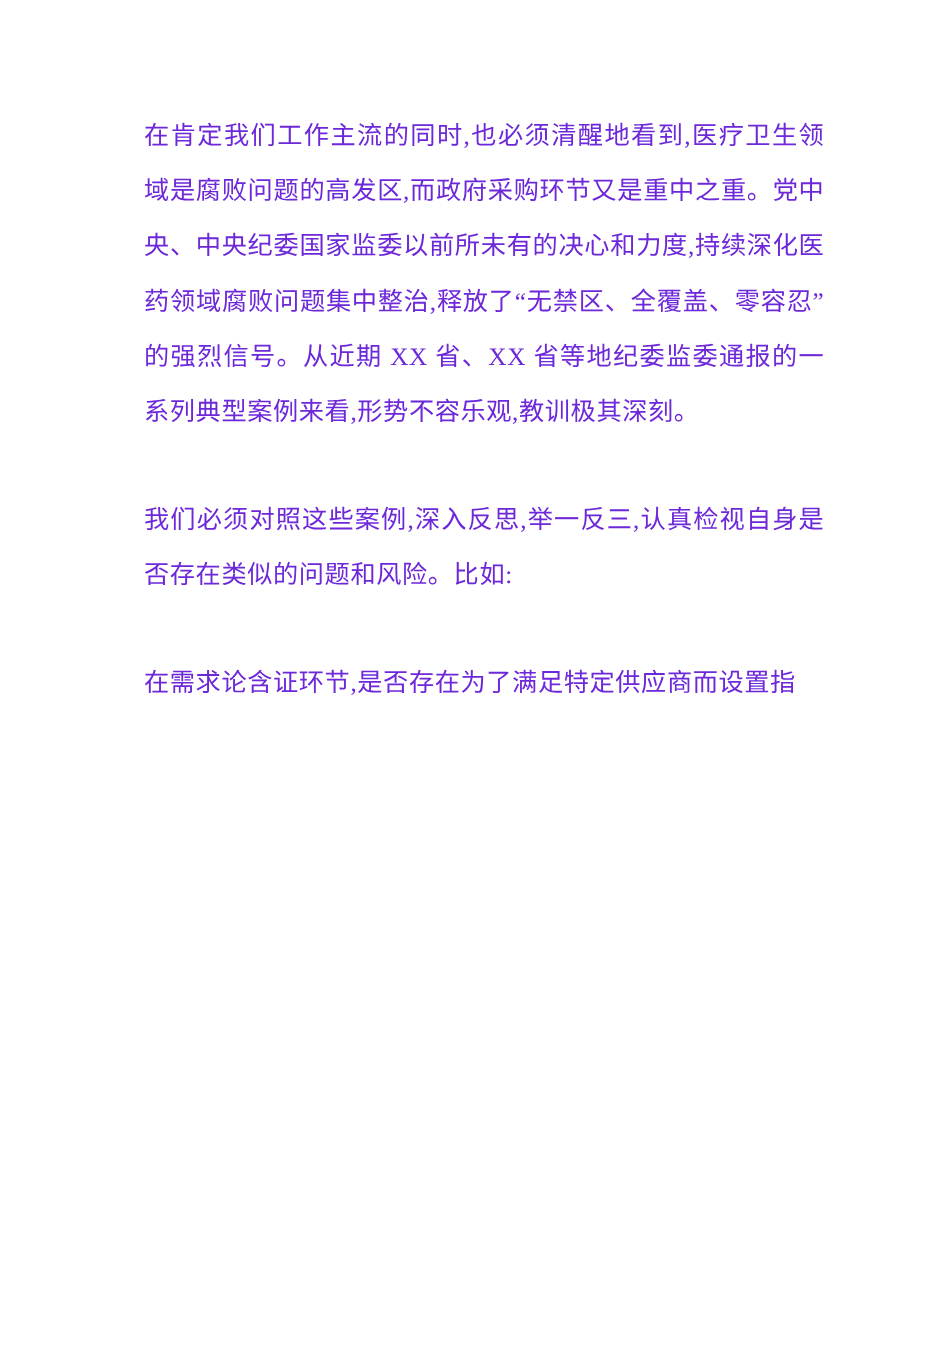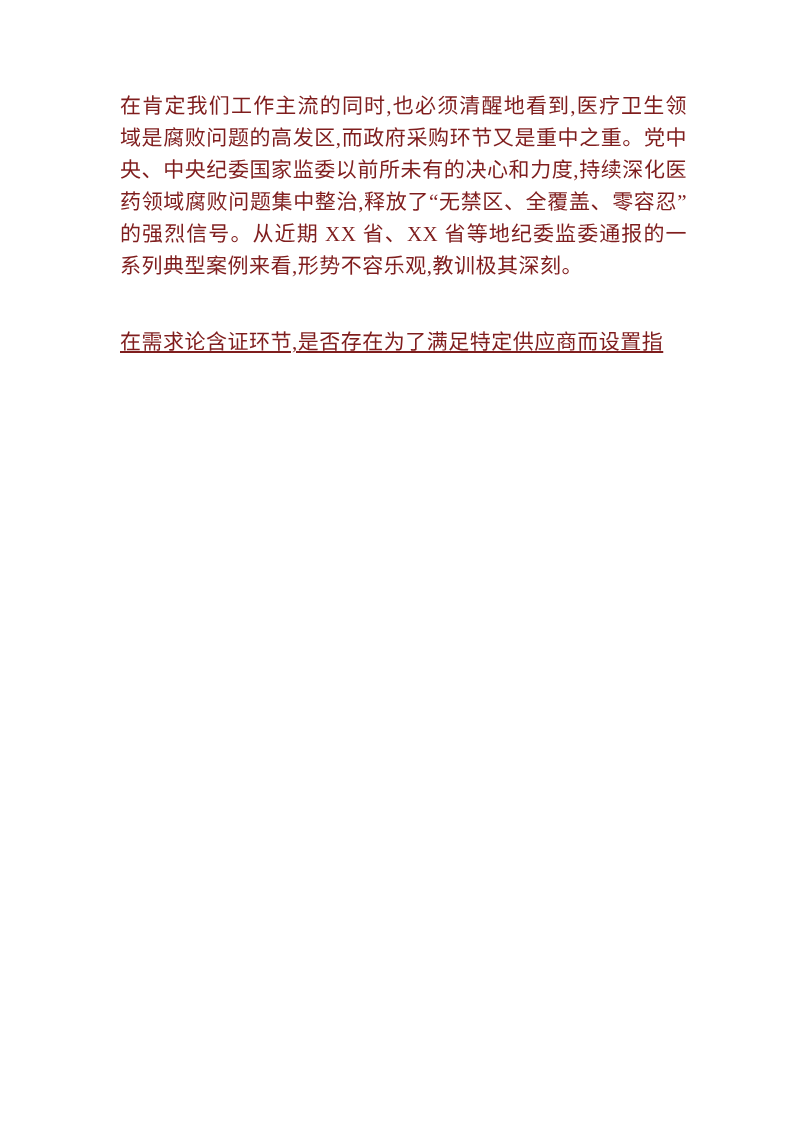--- a/index.html
+++ b/index.html
@@ -18,33 +18,33 @@
   .content {
     position: absolute;
     left: 120px;
     top: 90px;
     width: 567px;
   }
   .content p {
     margin: 0 0 44px 0;
     font-family: "Liberation Serif", "DejaVu Serif", serif;
     font-size: 21px;
-    line-height: 32px;
+    line-height: 46px;
     letter-spacing: 0.5px;
-    color: #7f1d1d;
+    color: #6d28d9;
     text-align: justify;
     text-justify: inter-character;
     word-break: break-all;
   }
   .content p:last-child {
     margin-bottom: 0;
-    text-decoration: underline;
   }
 </style>
 </head>
 <body>
 
 <div class="page">
   <div class="content">
     <p>在肯定我们工作主流的同时,也必须清醒地看到,医疗卫生领域是腐败问题的高发区,而政府采购环节又是重中之重。党中央、中央纪委国家监委以前所未有的决心和力度,持续深化医药领域腐败问题集中整治,释放了“无禁区、全覆盖、零容忍”的强烈信号。从近期 XX 省、XX 省等地纪委监委通报的一系列典型案例来看,形势不容乐观,教训极其深刻。</p>
+    <p>我们必须对照这些案例,深入反思,举一反三,认真检视自身是否存在类似的问题和风险。比如:</p>
     <p>在需求论含证环节,是否存在为了满足特定供应商而设置指</p>
   </div>
 </div>
 
 </body></html>

